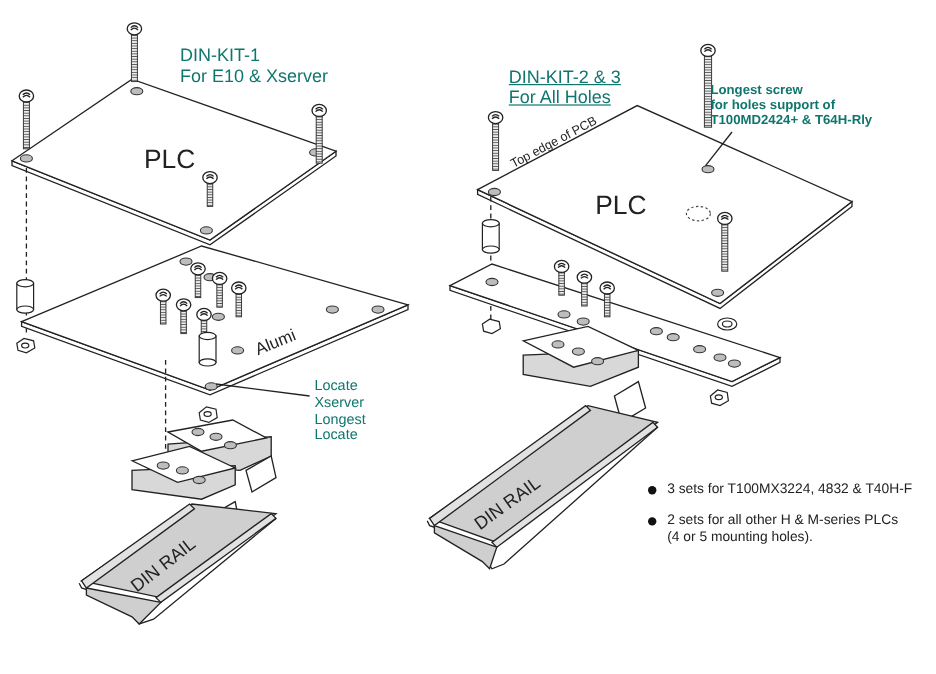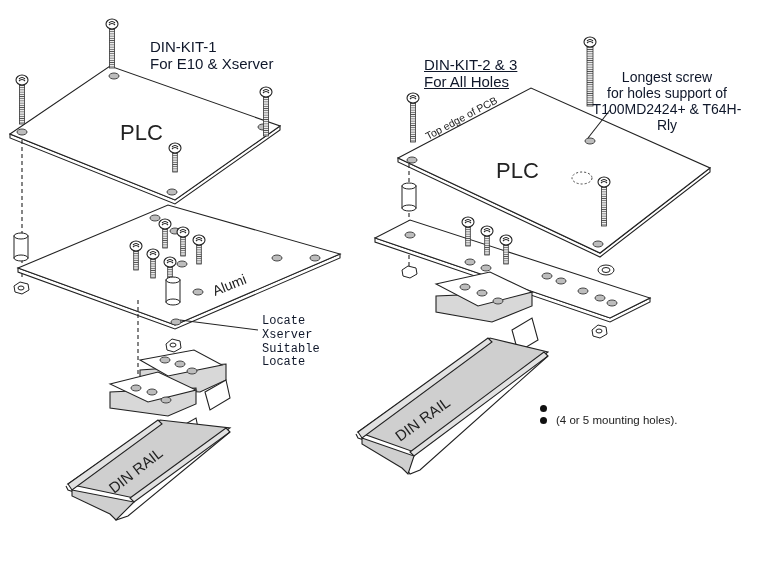--- a/index.html
+++ b/index.html
@@ -1,21 +1,21 @@
 <!DOCTYPE html>
 <html><head>
 <meta charset="utf-8">
 <style>
   html,body{margin:0;padding:0;background:#fff;}
   body{width:780px;height:562px;position:relative;overflow:hidden;font-family:"Liberation Sans",sans-serif;color:#222;}
   svg#diagram{position:absolute;left:0;top:0;width:780px;height:562px;}
-  .lbl{position:absolute;font-family:"Liberation Sans",sans-serif;color:#0f172a;line-height:1.15;}
+  .lbl{position:absolute;font-family:"Liberation Sans",sans-serif;color:#0f766e;line-height:1.15;}
   .kit-title{font-size:15px;}
-  .callout{font-size:14px;text-align:center;}
-  .locate{font-size:12px;font-family:Liberation Mono, monospace;}
+  .callout{font-size:11px;text-align:left;font-weight:bold;}
+  .locate{font-size:12px;}
   .notes{position:absolute;left:538px;top:402px;font-size:11.5px;color:#222;}
   .notes .note{position:relative;padding-left:18px;margin-bottom:12px;line-height:1.2;}
   .notes .bullet{position:absolute;left:2px;top:3px;width:7px;height:7px;border-radius:50%;background:#111;}
   .ln{stroke:#222;stroke-width:1.1;fill:none;}
   .plate{fill:#fff;stroke:#222;stroke-width:1.1;}
   .edge{fill:#fff;stroke:#222;stroke-width:1.1;}
   .hole{fill:#bdbdbd;stroke:#333;stroke-width:0.9;}
   .screwhead{fill:#fff;stroke:#222;stroke-width:1.1;}
   .shaft{fill:url(#thread);stroke:#333;stroke-width:0.8;}
   .rail{fill:#cfcfcf;stroke:#222;stroke-width:1.1;}
@@ -231,25 +231,27 @@
 
 <div class="lbl callout" style="left:592px;top:69px;width:150px;">
   <div>Longest screw</div>
   <div>for holes support of</div>
   <div>T100MD2424+ &amp; T64H-Rly</div>
 </div>
 
 <div class="lbl locate" style="left:262px;top:315px;">
   <div>Locate</div>
   <div>Xserver</div>
-  <div>Suitable</div>
+  <div>Longest</div>
   <div>Locate</div>
 </div>
 
 <div class="notes">
   <div class="note">
     <span class="bullet"></span>
+    <div>3 sets for T100MX3224, 4832 &amp; T40H-F</div>
   </div>
   <div class="note">
     <span class="bullet"></span>
+    <div>2 sets for all other H &amp; M-series PLCs</div>
     <div>(4 or 5 mounting holes).</div>
   </div>
 </div>
 
 </body></html>

